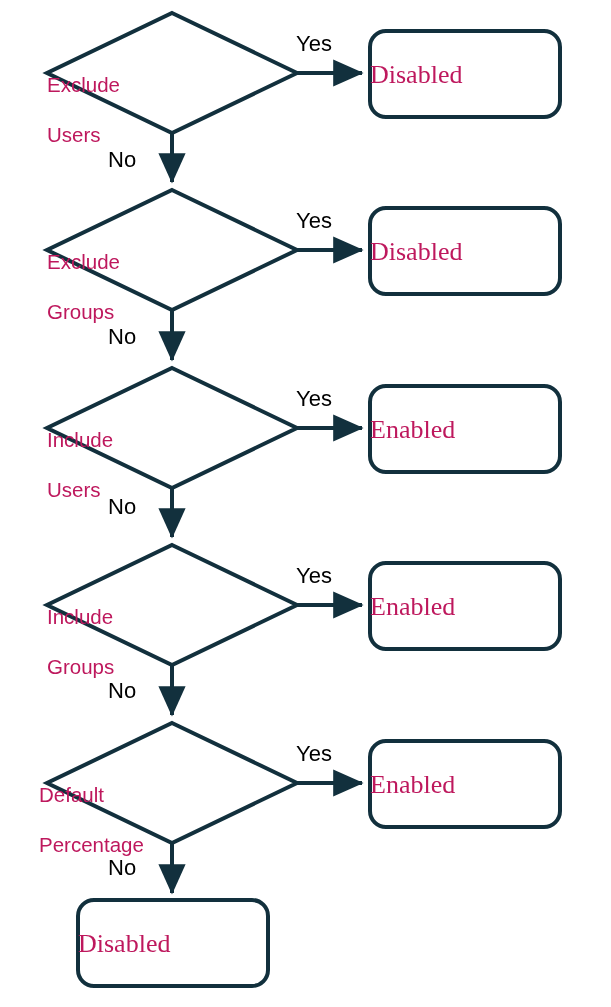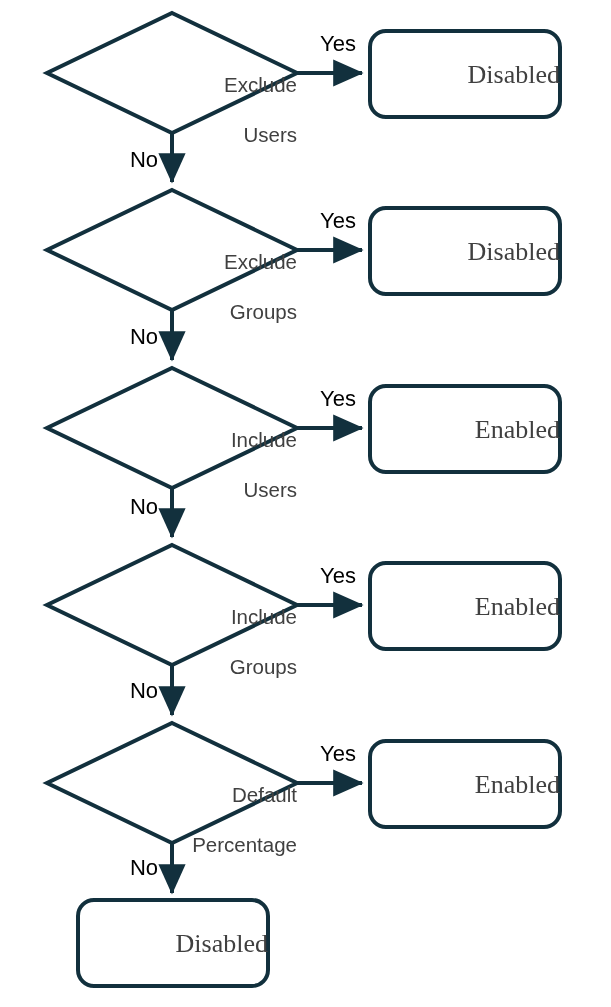--- a/index.html
+++ b/index.html
@@ -16,40 +16,40 @@
   }
   #flow-canvas {
     position: absolute;
     left: 0;
     top: 0;
     width: 611px;
     height: 1007px;
   }
   .shape-text {
     position: absolute;
-    color: #404040;
-    text-align: right;
+    color: #be185d;
+    text-align: left;
     white-space: pre-line;
     line-height: 1.22;
     pointer-events: none;
   }
   .diamond-label {
     font-size: 20.5px;
     width: 250px;
   }
   .box-label {
     font-size: 26px;
     width: 190px;
     font-family: Liberation Serif, serif;
   }
   .edge-label {
     position: absolute;
     color: #000000;
     font-size: 22px;
-    text-align: right;
+    text-align: left;
   }
 </style>
 </head>
 <body>
 
 <svg id="flow-canvas" viewBox="0 0 611 1007" xmlns="http://www.w3.org/2000/svg">
   <defs>
     <marker id="arrowhead" markerWidth="8" markerHeight="8" refX="7.2" refY="4" orient="auto" markerUnits="strokeWidth">
       <path d="M0,0.6 L7.6,4 L0,7.4 z" fill="#12303d"></path>
     </marker>
@@ -92,21 +92,21 @@
   <span>Groups</span>
 </div>
 <div class="shape-text diamond-label" style="left:47px; top:402px;">
   <span>Include</span><br>
   <span>Users</span>
 </div>
 <div class="shape-text diamond-label" style="left:47px; top:579px;">
   <span>Include</span><br>
   <span>Groups</span>
 </div>
-<div class="shape-text diamond-label" style="left:47px; top:757px;">
+<div class="shape-text diamond-label" style="left:39px; top:757px;">
   <span>Default</span><br>
   <span>Percentage</span>
 </div>
 
 <div class="shape-text box-label" style="left:370px; top:59px;">Disabled</div>
 <div class="shape-text box-label" style="left:370px; top:236px;">Disabled</div>
 <div class="shape-text box-label" style="left:370px; top:414px;">Enabled</div>
 <div class="shape-text box-label" style="left:370px; top:591px;">Enabled</div>
 <div class="shape-text box-label" style="left:370px; top:769px;">Enabled</div>
 <div class="shape-text box-label" style="left:78px; top:928px;">Disabled</div>

